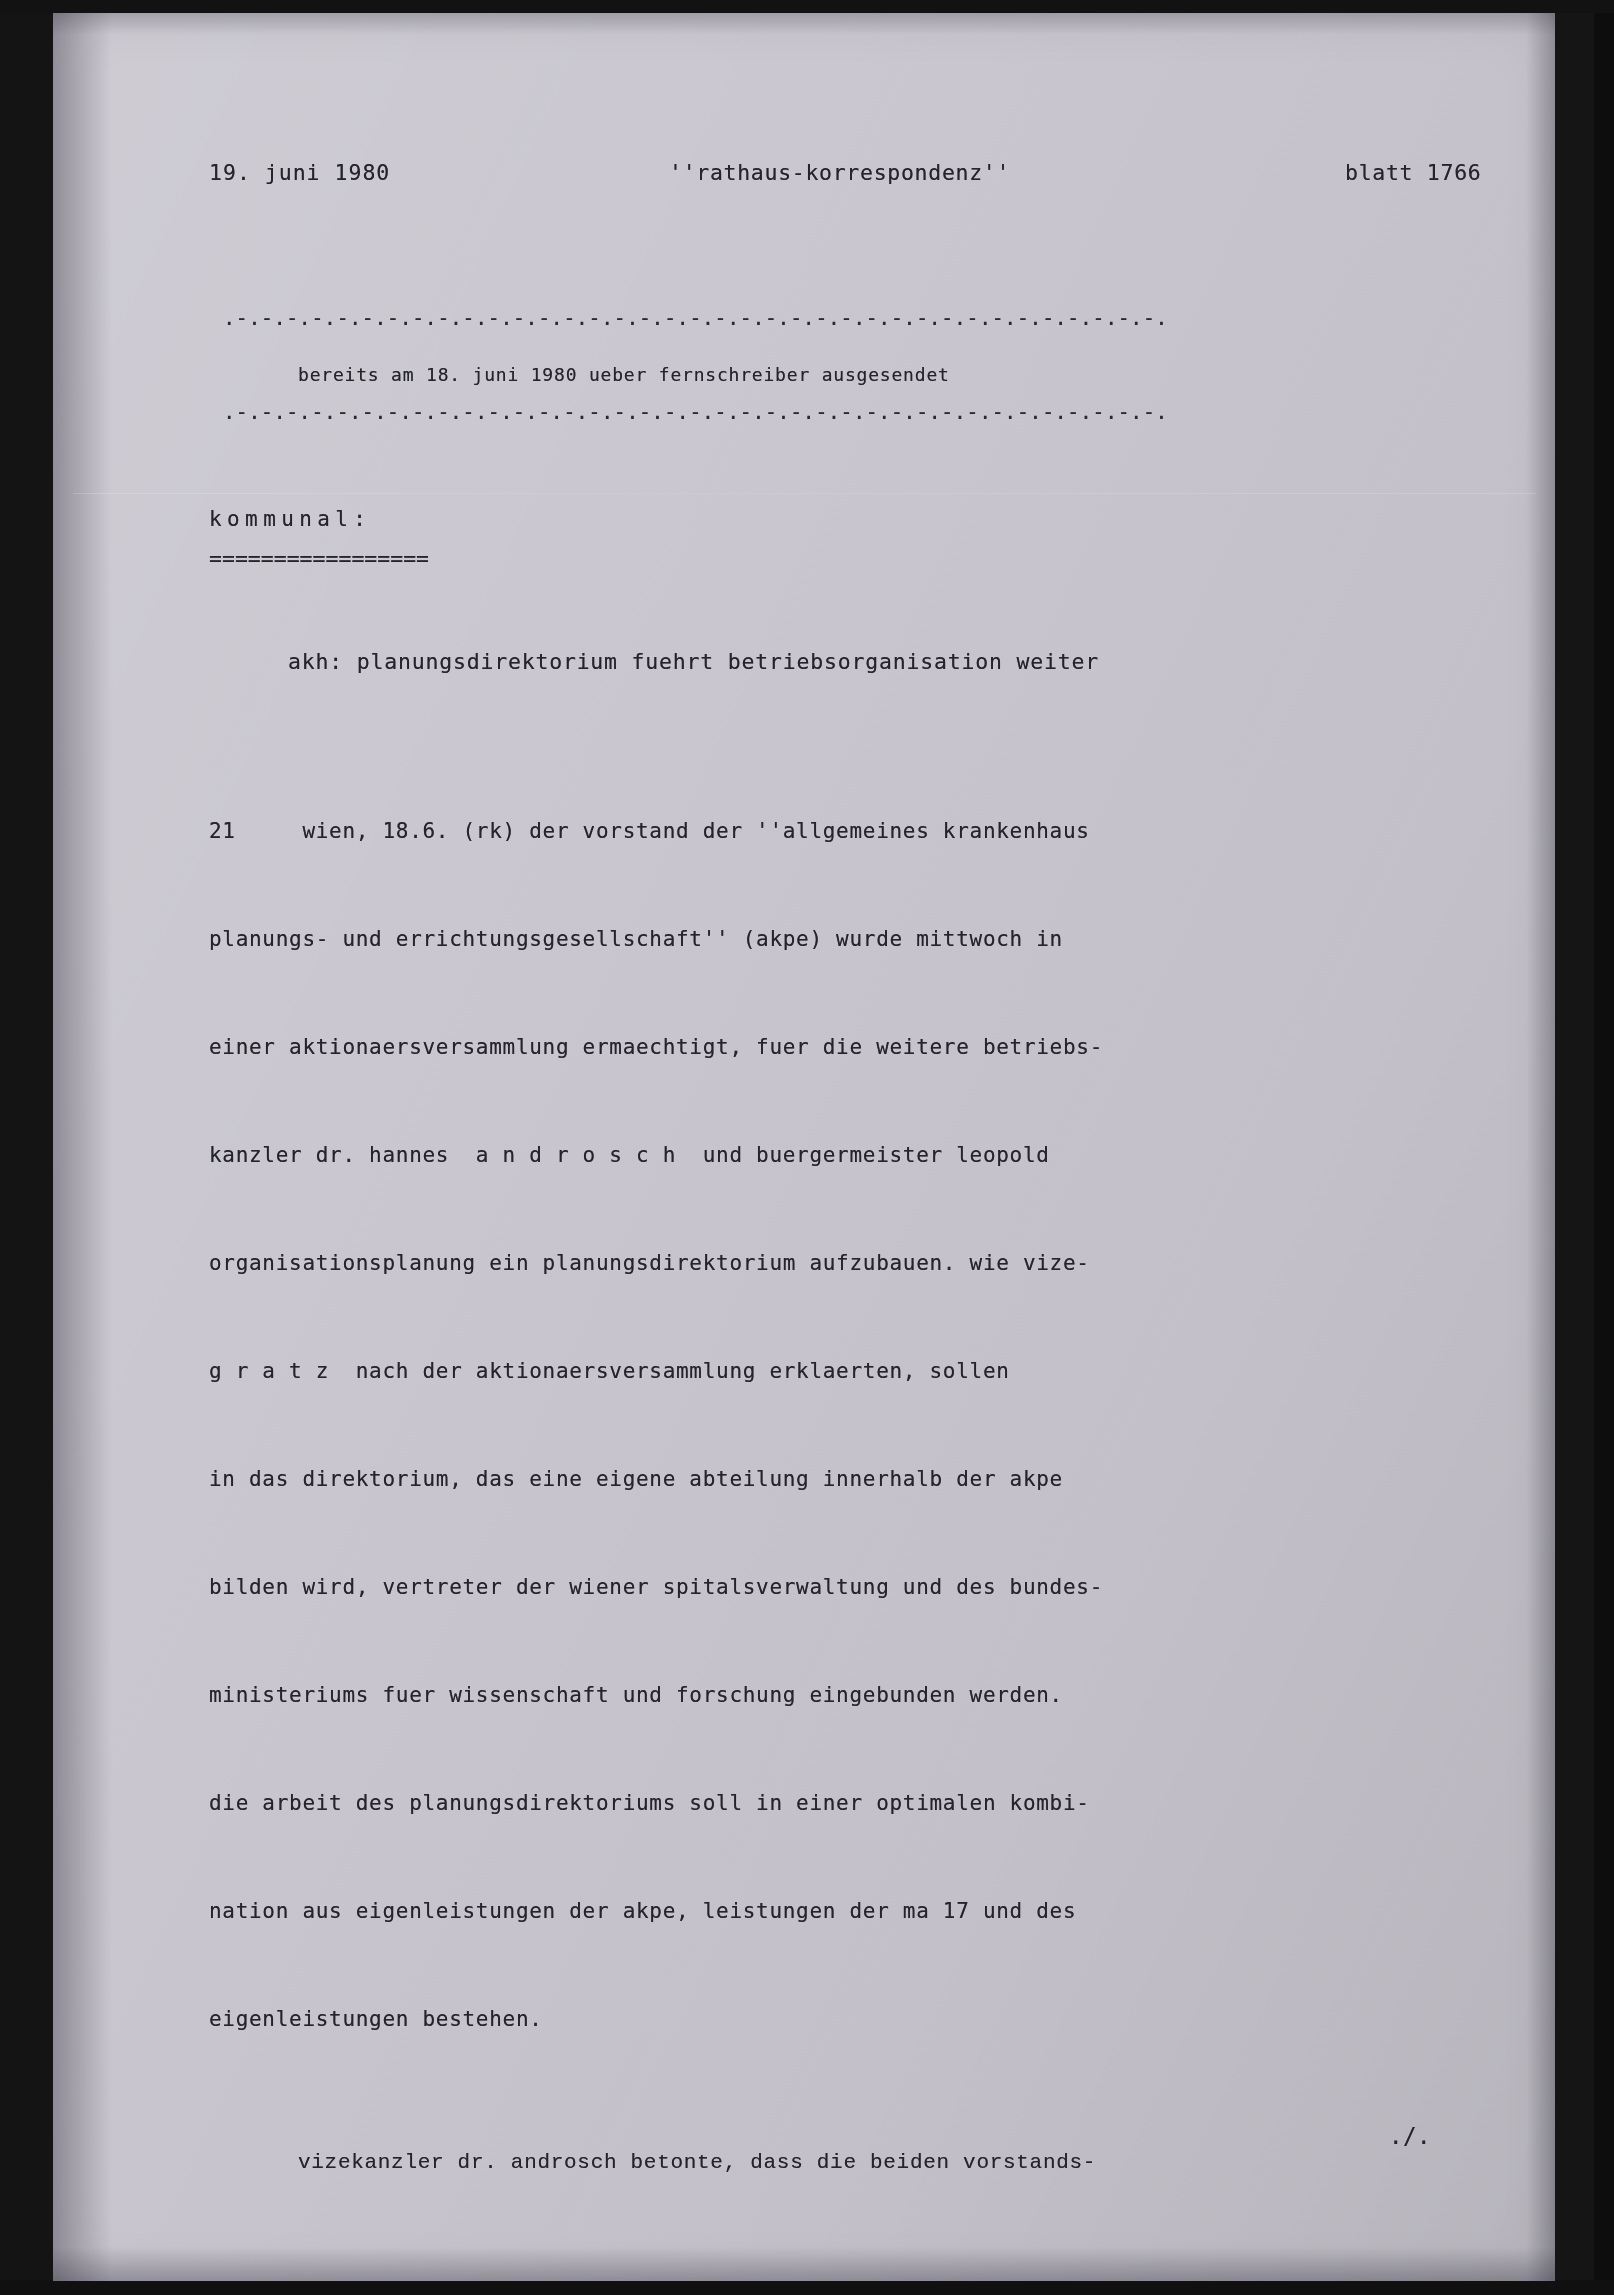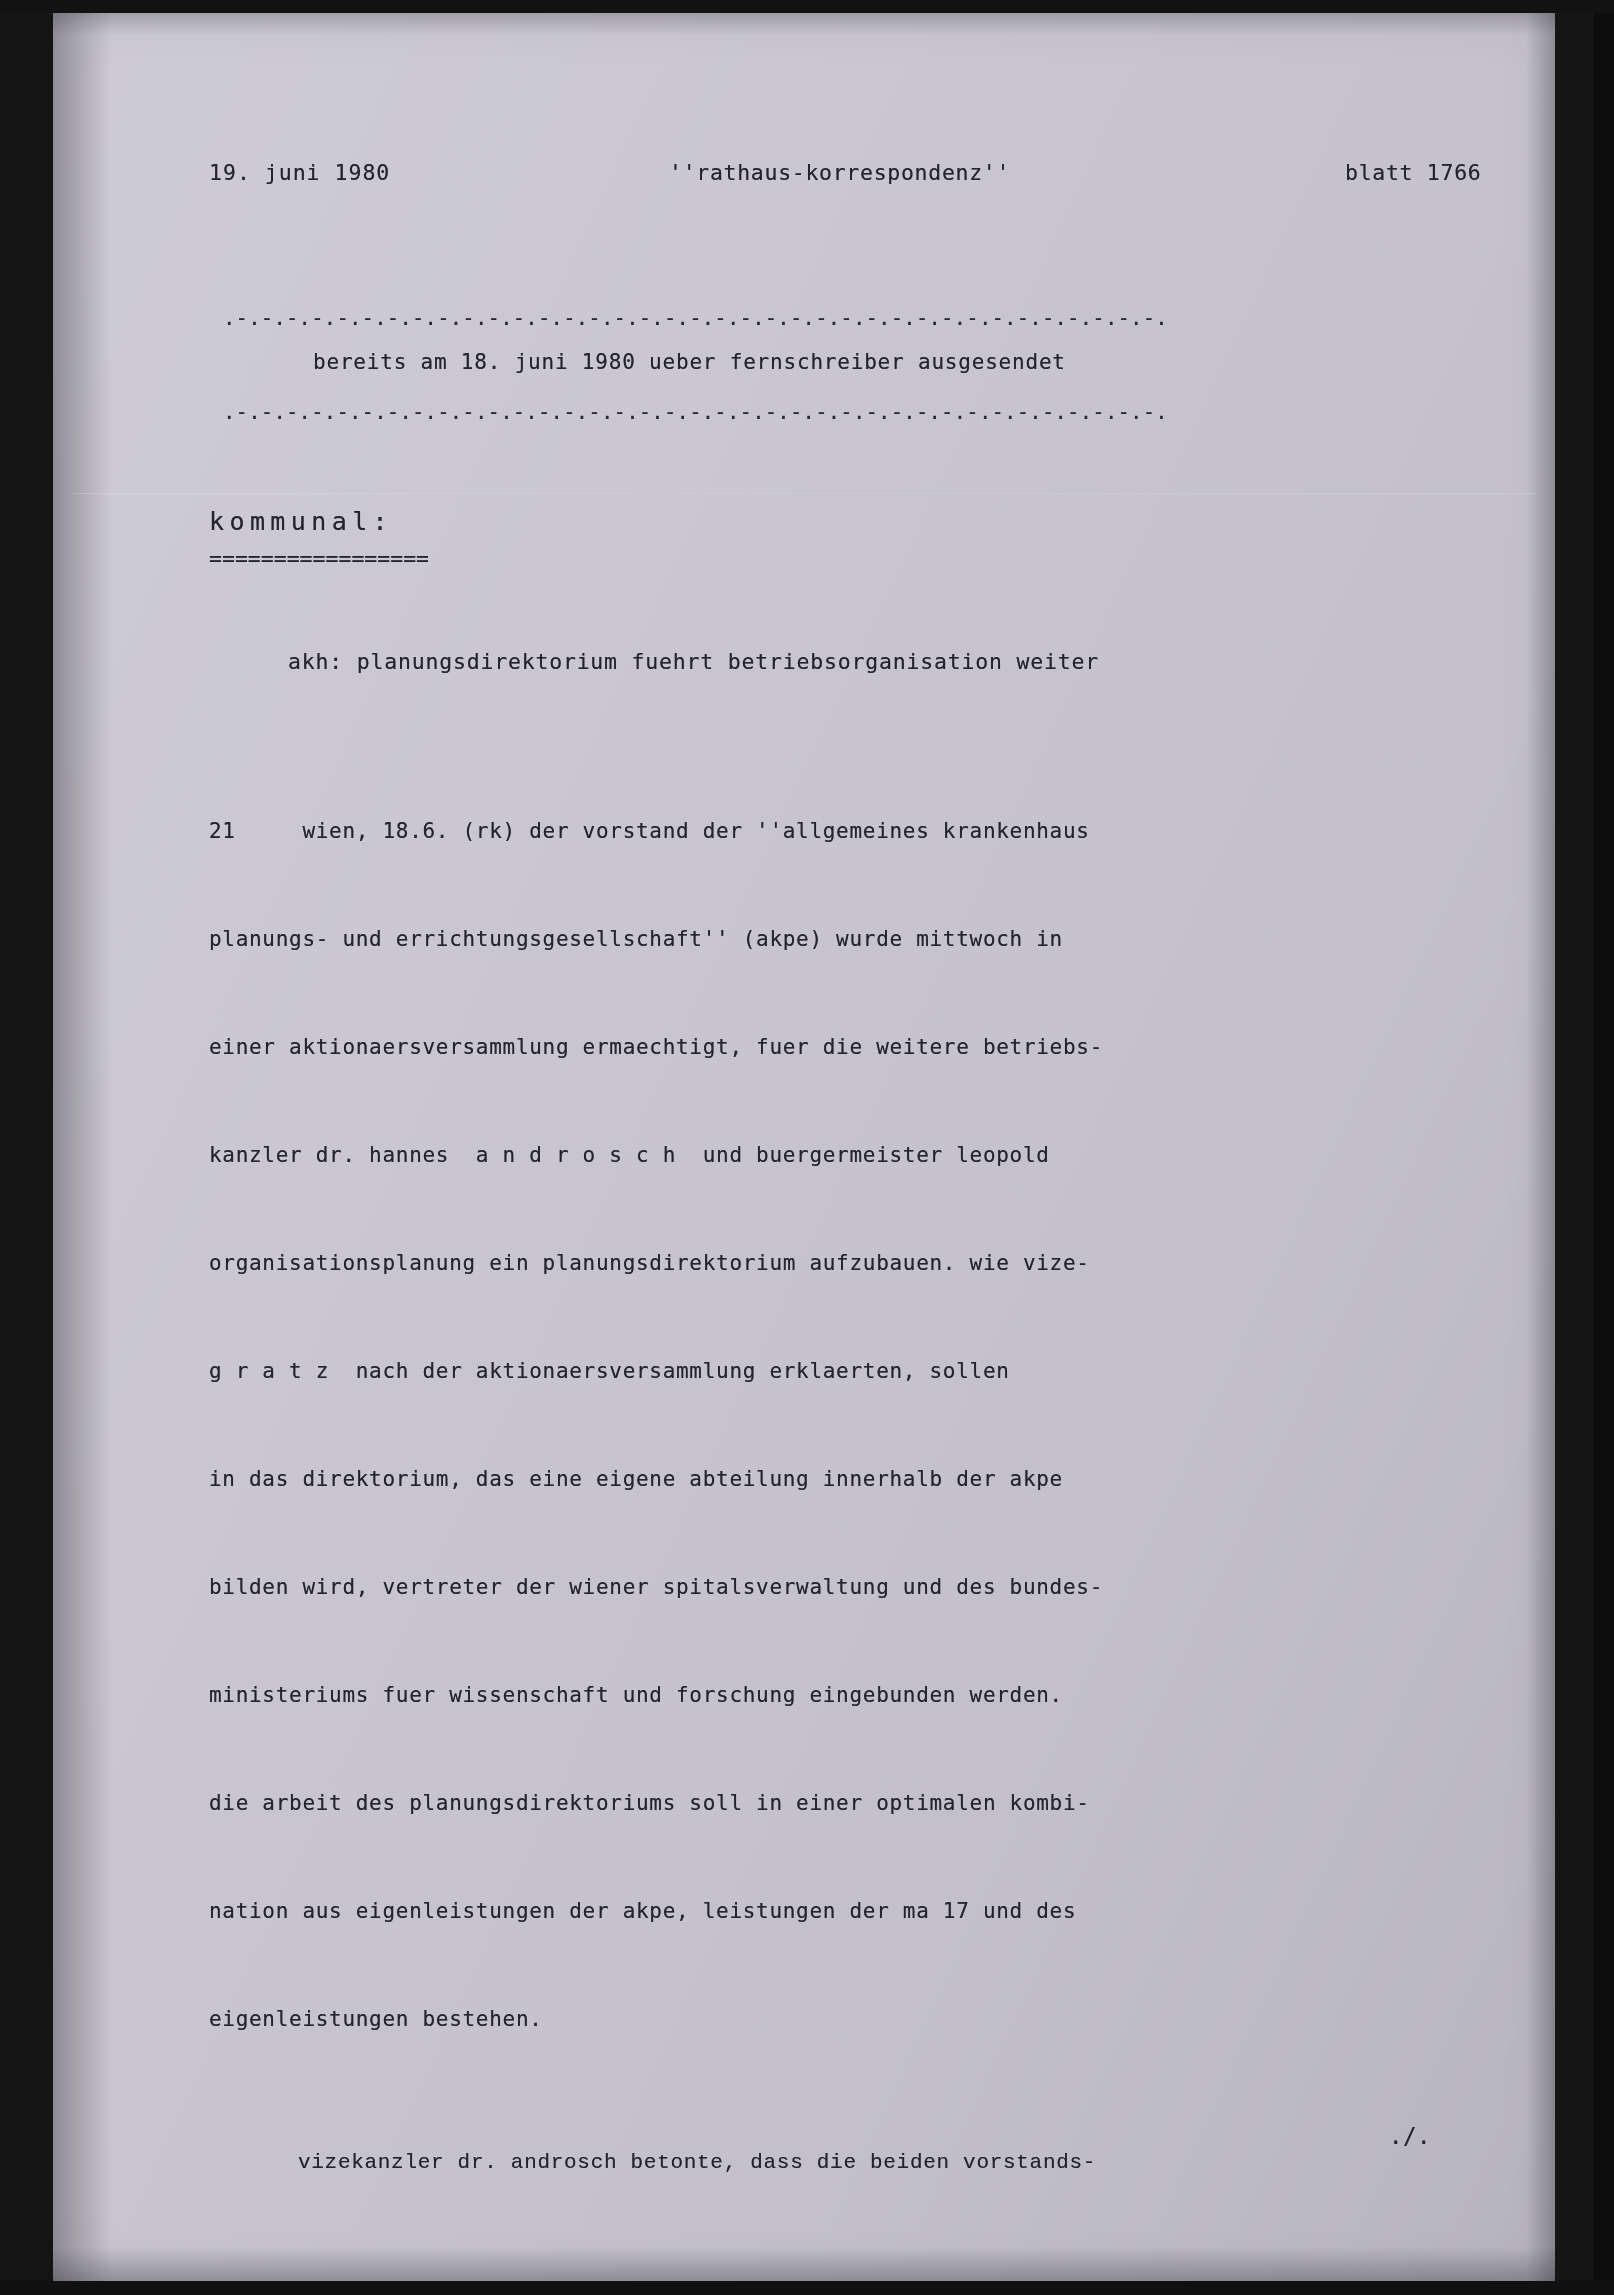--- a/index.html
+++ b/index.html
@@ -121,30 +121,29 @@
     left: 170px;
     font-size: 20.6px;
     letter-spacing: 0.2px;
     color: #2a282f;
   }
   .rule-top { top: 293px; }
   .rule-bot { top: 387px; }
 
   .teletype-note {
     left: 245px;
-    top: 337px;
-    font-size: 21px;
+    top: 351px;
+    font-size: 18px;
     letter-spacing: 0.8px;
-    margin-left: 15px;
   }
 
   .section-head {
     left: 156px;
     top: 494px;
-    font-size: 25px;
+    font-size: 21px;
     letter-spacing: 5.4px;
   }
   .section-underline {
     left: 156px;
     top: 533px;
     font-size: 21.5px;
     letter-spacing: 0px;
   }
 
   .headline {

